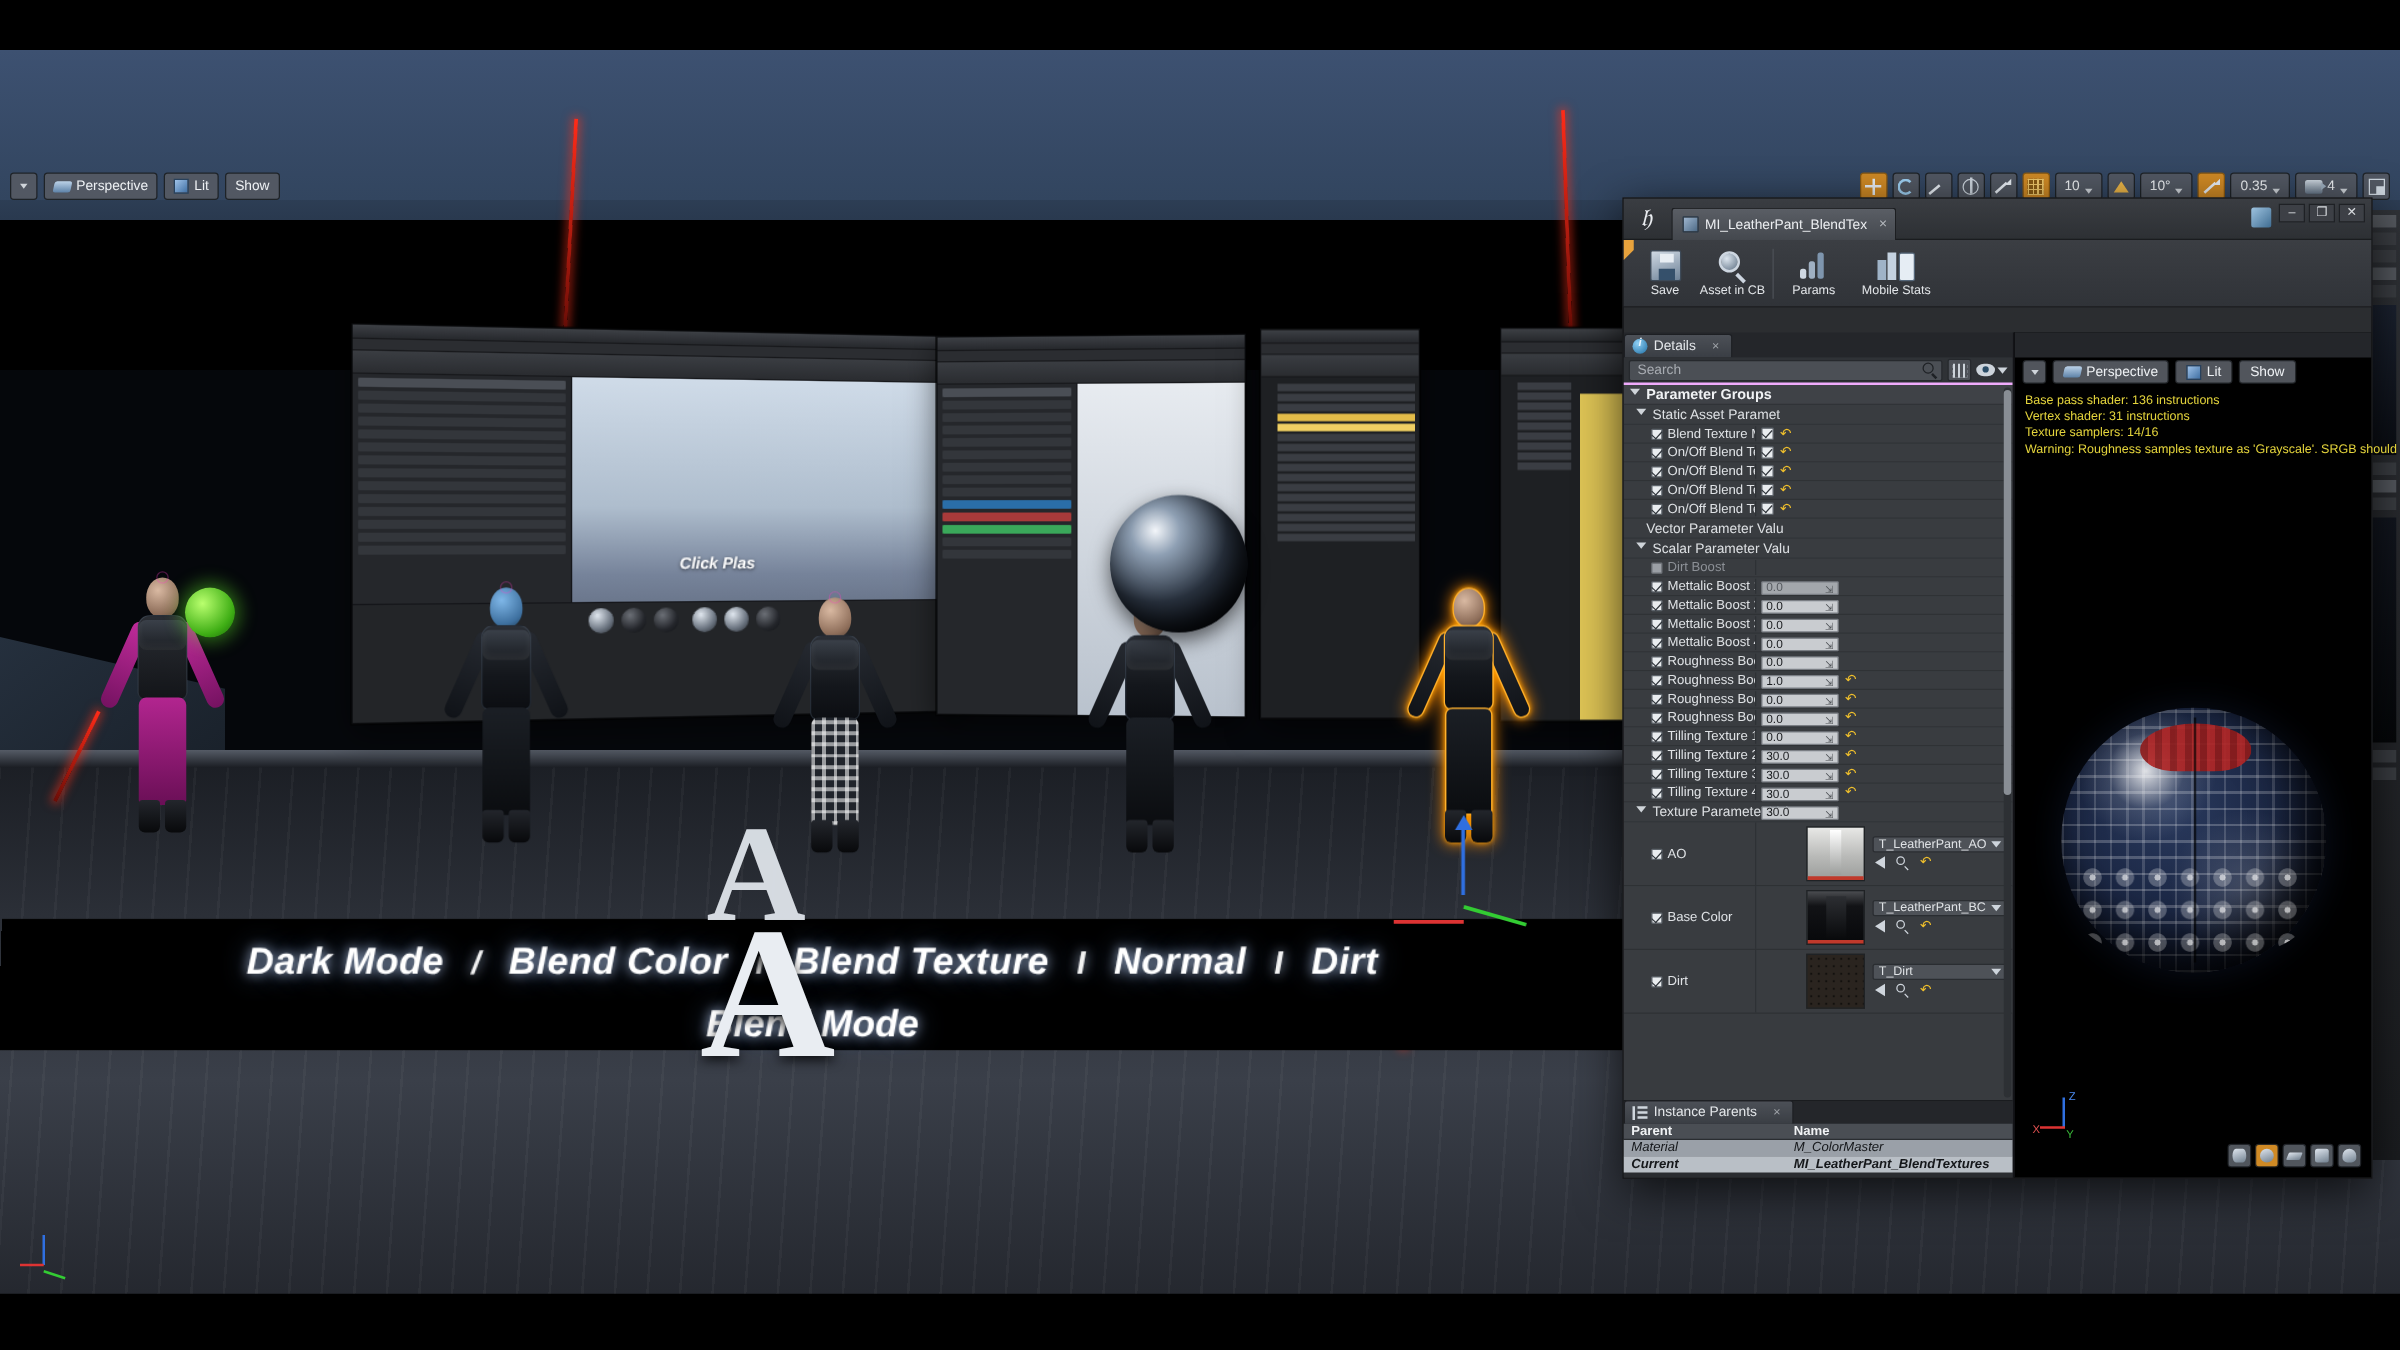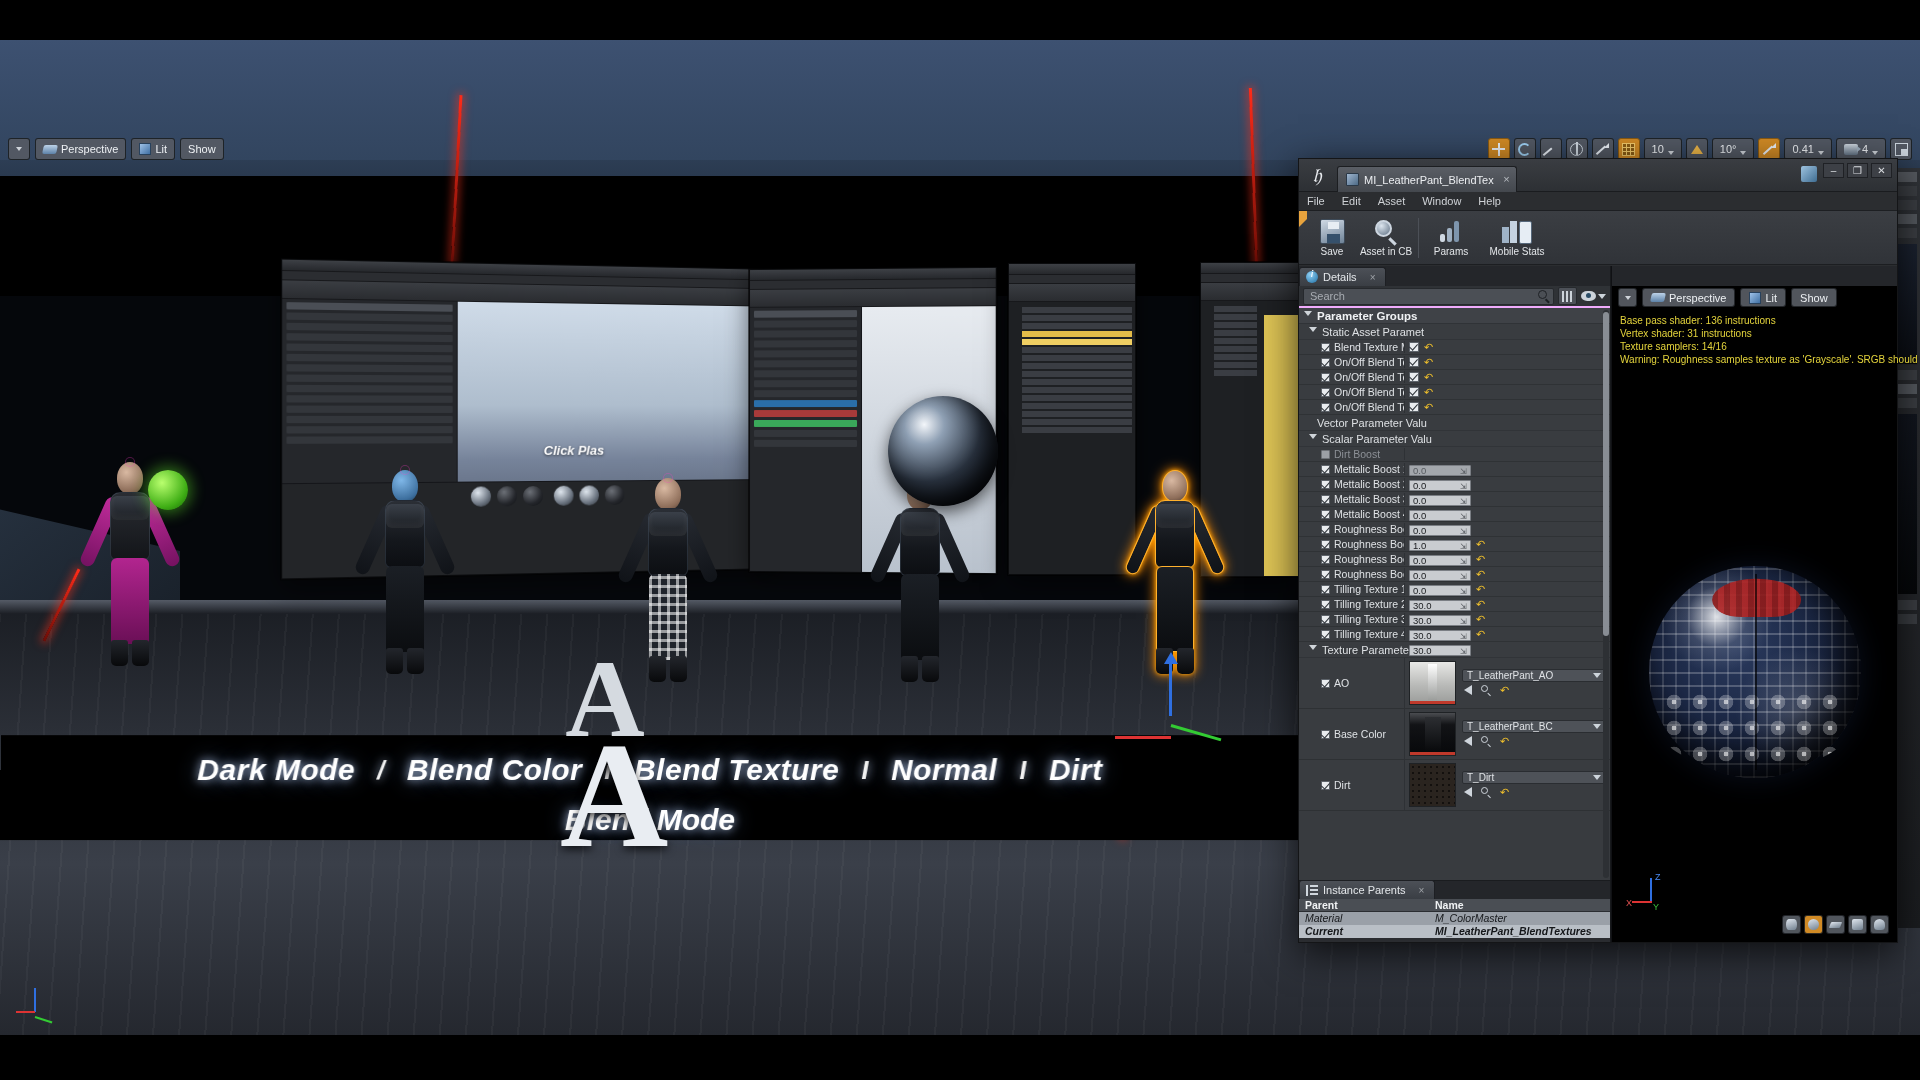--- a/index.html
+++ b/index.html
@@ -342,21 +342,21 @@
   }
   .numbox.dim { background:#a3a7ac; color:#575b60; }
   .numbox .drag { position:absolute; right:2px; top:1px; width:8px; height:8px; color:#4a4e53; font-size:8px; }
   .revert { color:#f0c02c; font-size:11px; line-height:9px; }
   .cbbox {
     width:10px;height:10px;background:#e9ecef;border:1px solid #5d636a;border-radius:1px;position:relative;
   }
   .cbbox:after{ content:""; position:absolute; left:1px; top:-1px; width:4px;height:7px;
      border:solid #2f343a;border-width:0 1.6px 1.6px 0; transform:rotate(42deg);}
 
-  .tex-row { display:flex; border-bottom:1px solid rgba(0,0,0,.18); background:#393c40; min-height:48px; }
+  .tex-row { display:flex; border-bottom:1px solid rgba(0,0,0,.18); background:#393c40; min-height:48px;gap:36px; }
   .tex-label { width:106px; min-width:106px; display:flex; align-items:center; gap:4px; padding-left:22px;
      color:#dfe2e5; font-size:10.5px; border-right:1px solid #2e3135;}
   .tex-val { flex:1; display:flex; gap:6px; padding:3px 4px; }
   .tex-thumb { width:47px; height:44px; border:1px solid #1f2225; position:relative; overflow:hidden; }
   .tex-thumb.ao { background: linear-gradient(180deg,#e8e8e6,#b9bab8 55%,#9a9c9a); }
   .tex-thumb.ao:before { content:""; position:absolute; left:18px; top:2px; width:9px; height:36px;
      background:linear-gradient(180deg,#fff,#9c9e9c);}
   .tex-thumb.bc { background: linear-gradient(180deg,#4a4c50 0%, #121316 28%, #07080a 100%); }
   .tex-thumb.bc:before { content:""; position:absolute; left:15px; top:4px; width:16px; height:34px;
      background:linear-gradient(180deg,#2c2e32,#090a0c); }
@@ -755,21 +755,21 @@
         <span class="ic-tri"></span>
       </div>
     <div class="ttb">
       <span>10°</span>
       <span class="tiny-caret"></span>
     </div>
     <div class="ttb sq on">
         <span class="ic-arrowdiag"></span>
       </div>
     <div class="ttb">
-      <span>0.41</span>
+      <span>0.35</span>
       <span class="tiny-caret"></span>
     </div>
     <div class="ttb">
       <span class="ic-cam2"></span>
       <span>4</span>
       <span class="tiny-caret"></span>
     </div>
     <div class="ttb sq">
         <span class="ic-maxvp"></span>
       </div>
@@ -806,27 +806,20 @@
         <span class="mw-tab-close">×</span>
       </div>
       <div class="mw-sharebtn"></div>
       <div class="mw-winbtns">
         <div class="mw-wb">–</div>
         <div class="mw-wb">❐</div>
         <div class="mw-wb close">✕</div>
       </div>
     </div>
 
-    <div class="mw-menubar">
-      <span>File</span>
-      <span>Edit</span>
-      <span>Asset</span>
-      <span>Window</span>
-      <span>Help</span>
-    </div>
 
     <div class="mw-toolbar">
       <div class="tb-btn">
         <span class="ic-save"></span>
         <span>Save</span>
       </div>
       <div class="tb-btn">
         <span class="ic-find">
           <span class="ic-find-c"></span>
             <span class="ic-find-h"></span>

